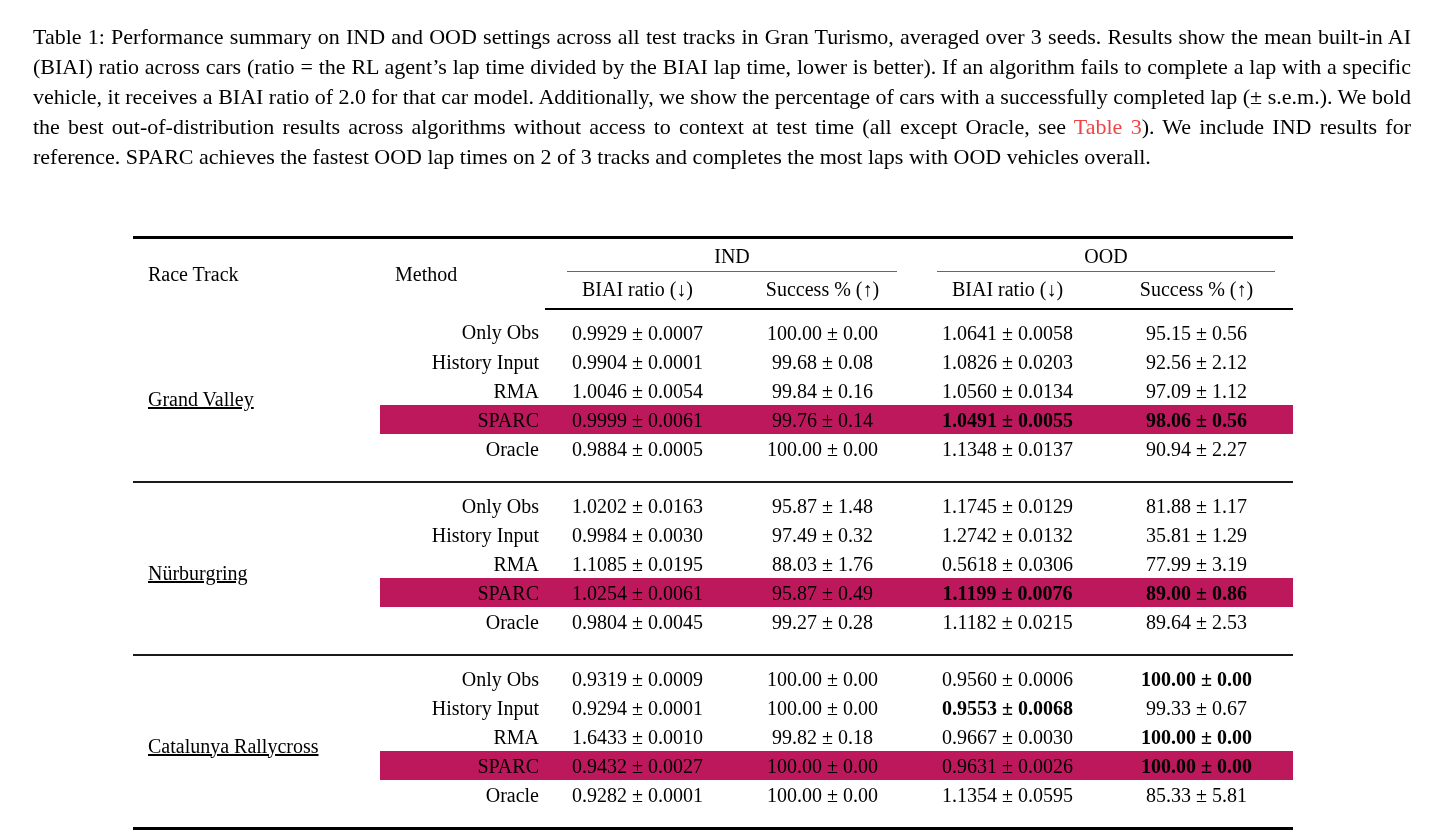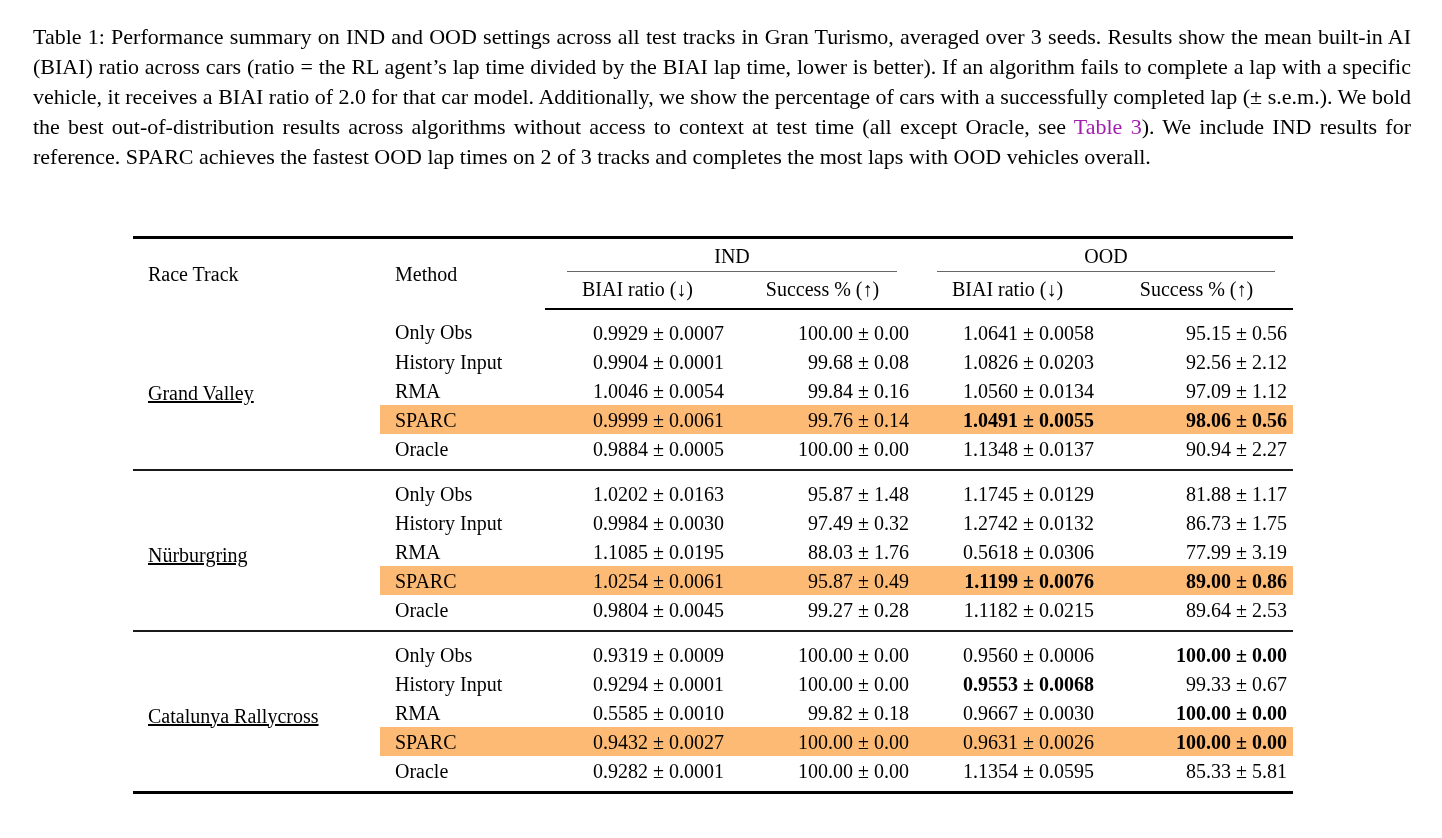--- a/index.html
+++ b/index.html
@@ -13,21 +13,21 @@
 
   
   .caption {
     position: absolute;
     left: 33px; top: 22px; width: 1378px;
     font-size: 22px; line-height: 30px;
     text-align: justify;
     margin: 0;
   }
   .caption .bold { font-weight: normal; }
-  .caption .ref { color: #a21caf; text-decoration: none; cursor: pointer; }
+  .caption .ref { color: #ef4444; text-decoration: none; cursor: pointer; }
 
   
   table.results {
     position: absolute;
     left: 133px; top: 236px;
     width: 1160px;
     border-collapse: collapse;
     table-layout: fixed;
     border-top: 3px solid #000;
     border-bottom: 3px solid #000;
@@ -47,28 +47,28 @@
   th.groupth { padding: 4px 0 0 0; vertical-align: top; }
   .group-label {
     display: block;
     border-bottom: 1.5px solid #666;
     padding-bottom: 2px;
     margin: 0 18px 0 22px;
   }
   tr.subhead th { padding-top: 4px; padding-bottom: 6px; border-bottom: 2px solid #000; }
 
   td.track { vertical-align: middle; padding-left: 15px; text-align: left; text-decoration: underline; }
-  td.method { text-align: left; padding-left: 15px; }
-  td.num { text-align: right; }
+  td.method { text-align: right; padding-left: 15px; }
+  td.num { text-align: center; }
   .results tbody td { height: 27px; }
 
   tr.gf td { padding-top: 9px; }
-  tr.gl td { padding-bottom: 7px; }
+  tr.gl td { padding-bottom: 19px; }
   tr.sep td { border-top: 2px solid #1a1a1a; }
-  tr.hl td { background: #fdba74; }
+  tr.hl td { background: #be185d; }
   td.b { font-weight: bold; }
 </style>
 </head>
 <body>
 
 <div class="page">
 
   <p class="caption"><span>Table 1: Performance summary on IND and OOD settings across all test tracks in Gran Turismo, averaged over 3 seeds. Results show the mean built-in AI (BIAI) ratio across cars (ratio = the RL agent’s lap time divided by the BIAI lap time, lower is better). If an algorithm fails to complete a lap with a specific vehicle, it receives a BIAI ratio of 2.0 for that car model. Additionally, we show the percentage of cars with a successfully completed lap (± s.e.m.). We </span><span class="bold">bold</span><span> the best out-of-distribution results across algorithms without access to context at test time (all except Oracle, see </span><span class="ref">Table 3</span><span>). We include IND results for reference. SPARC achieves the fastest OOD lap times on 2 of 3 tracks and completes the most laps with OOD vehicles overall.</span></p>
 
   <table class="results">
@@ -143,21 +143,21 @@
         <td class="num">1.0202 ± 0.0163</td>
         <td class="num">95.87 ± 1.48</td>
         <td class="num">1.1745 ± 0.0129</td>
         <td class="num">81.88 ± 1.17</td>
       </tr>
       <tr>
         <td class="method">History Input</td>
         <td class="num">0.9984 ± 0.0030</td>
         <td class="num">97.49 ± 0.32</td>
         <td class="num">1.2742 ± 0.0132</td>
-        <td class="num">86.73 ± 1.75</td>
+        <td class="num">35.81 ± 1.29</td>
       </tr>
       <tr>
         <td class="method">RMA</td>
         <td class="num">1.1085 ± 0.0195</td>
         <td class="num">88.03 ± 1.76</td>
         <td class="num">0.5618 ± 0.0306</td>
         <td class="num">77.99 ± 3.19</td>
       </tr>
       <tr class="hl">
         <td class="method">SPARC</td>
@@ -184,21 +184,21 @@
       </tr>
       <tr>
         <td class="method">History Input</td>
         <td class="num">0.9294 ± 0.0001</td>
         <td class="num">100.00 ± 0.00</td>
         <td class="num b">0.9553 ± 0.0068</td>
         <td class="num">99.33 ± 0.67</td>
       </tr>
       <tr>
         <td class="method">RMA</td>
-        <td class="num">0.5585 ± 0.0010</td>
+        <td class="num">1.6433 ± 0.0010</td>
         <td class="num">99.82 ± 0.18</td>
         <td class="num">0.9667 ± 0.0030</td>
         <td class="num b">100.00 ± 0.00</td>
       </tr>
       <tr class="hl">
         <td class="method">SPARC</td>
         <td class="num">0.9432 ± 0.0027</td>
         <td class="num">100.00 ± 0.00</td>
         <td class="num">0.9631 ± 0.0026</td>
         <td class="num b">100.00 ± 0.00</td>

